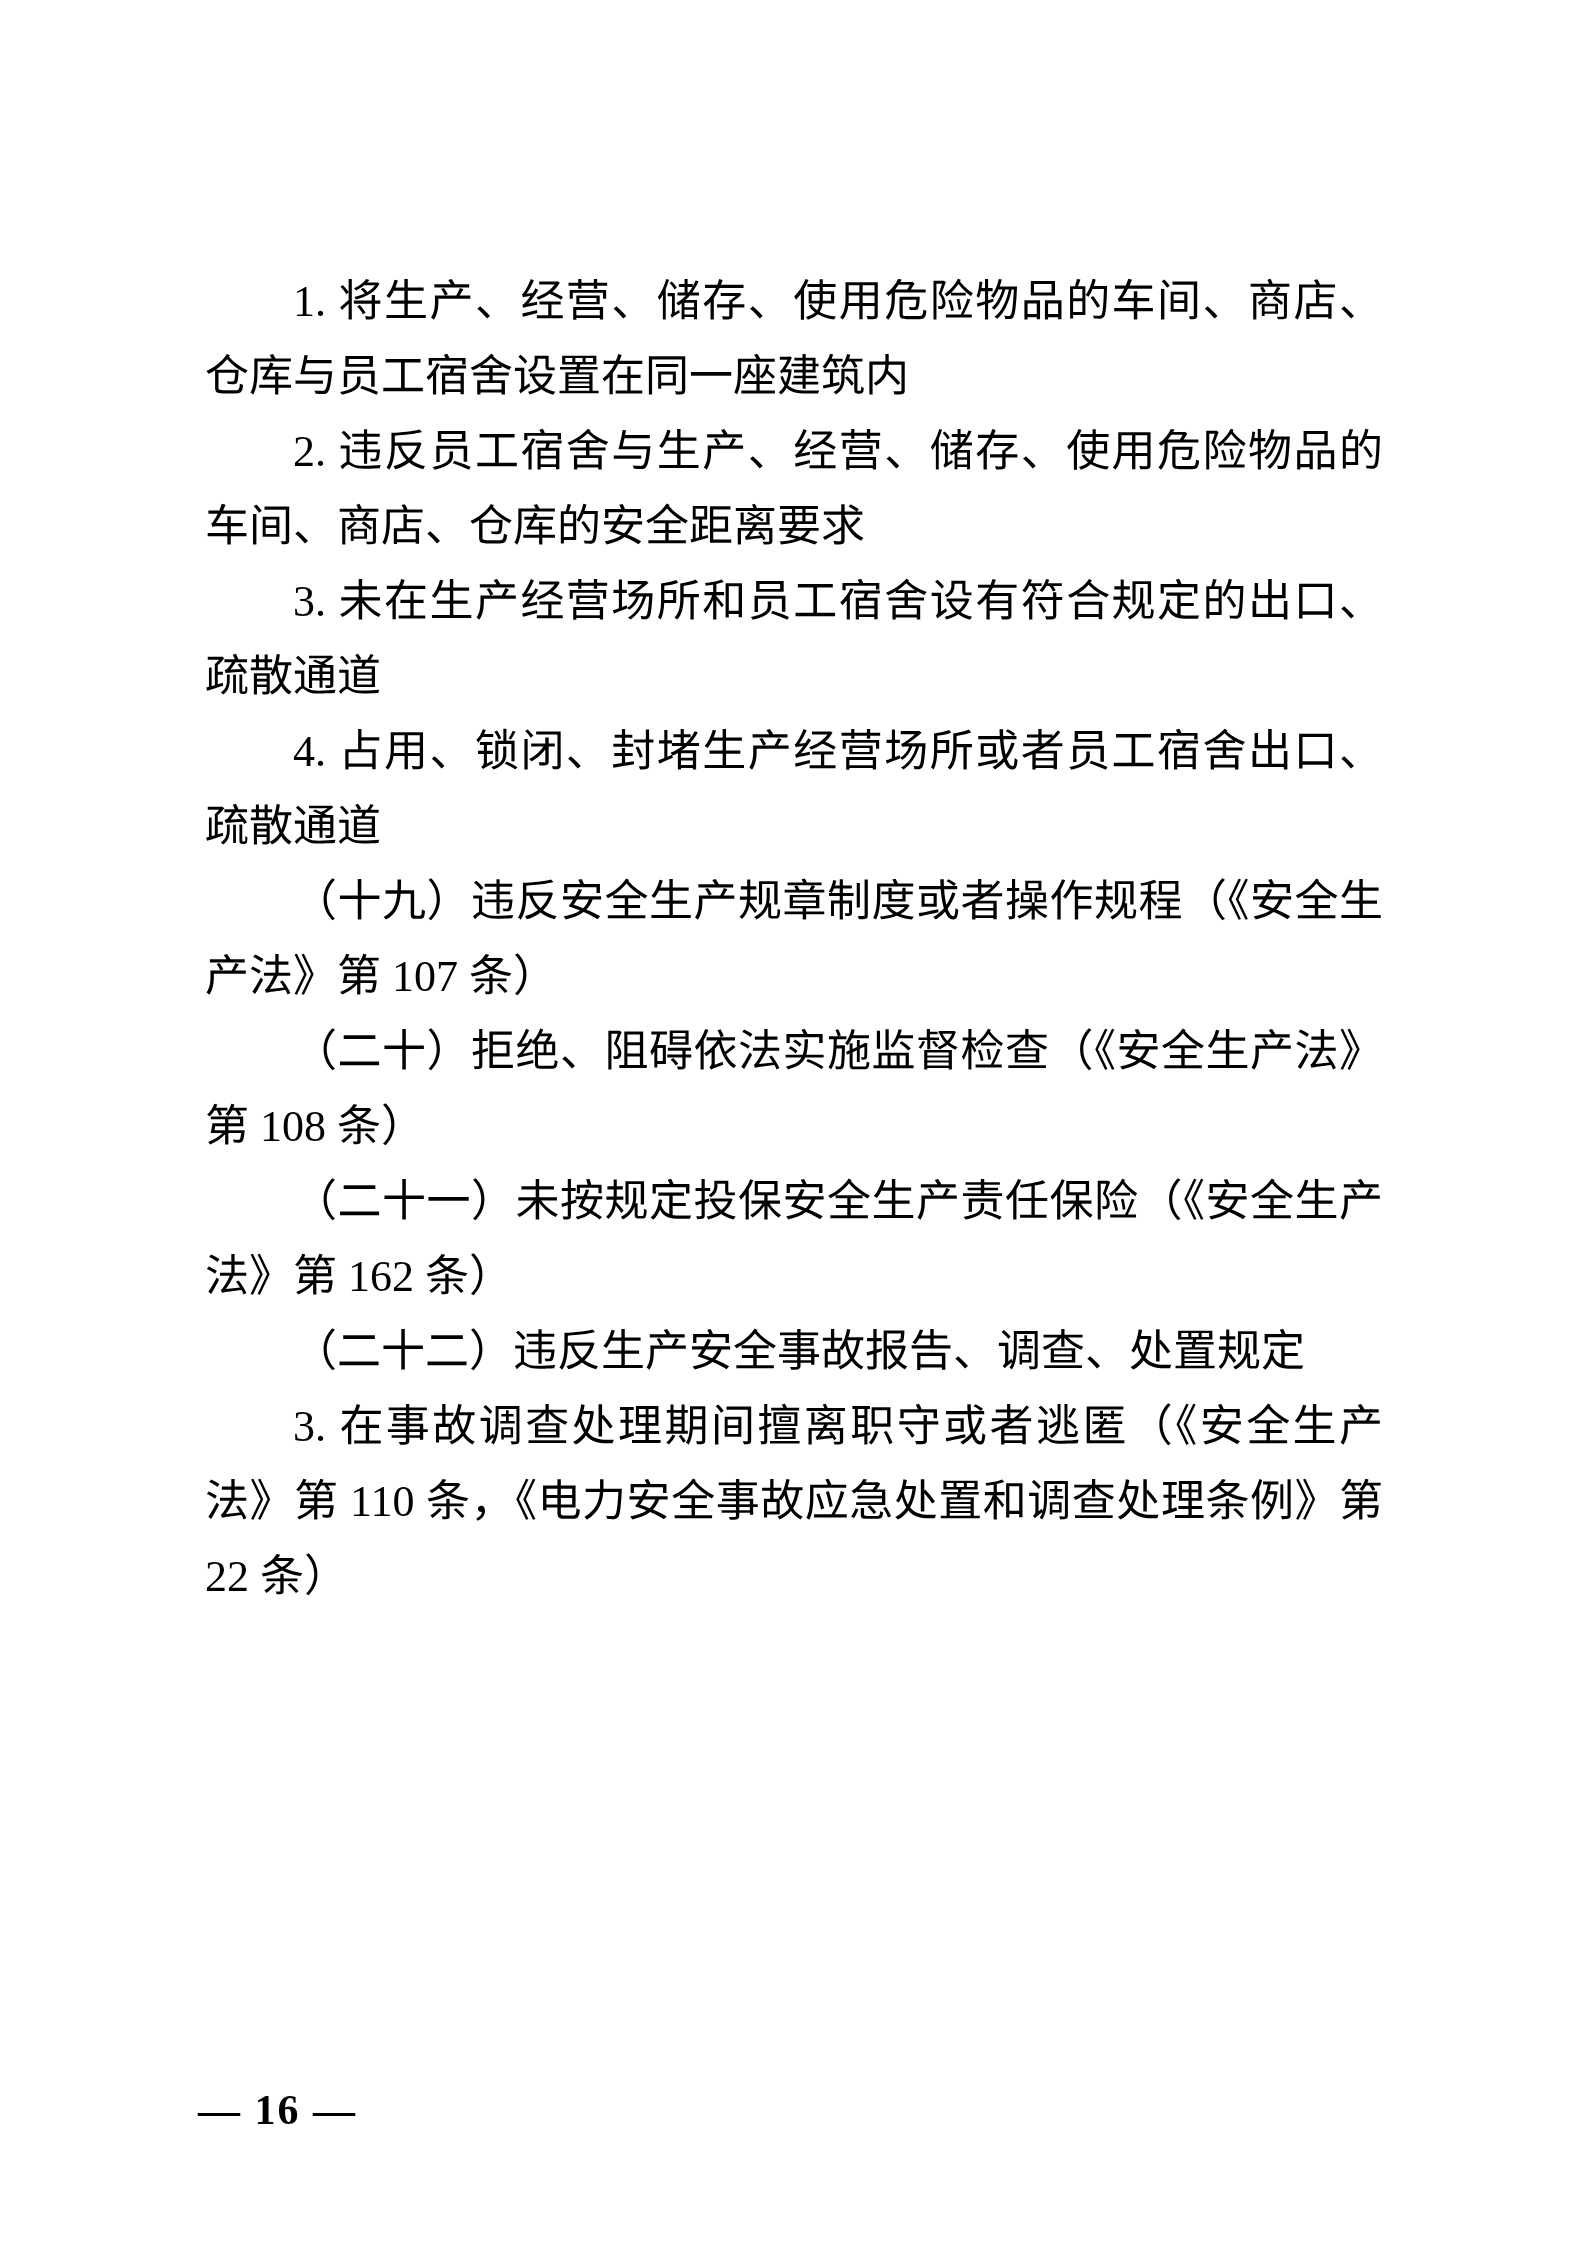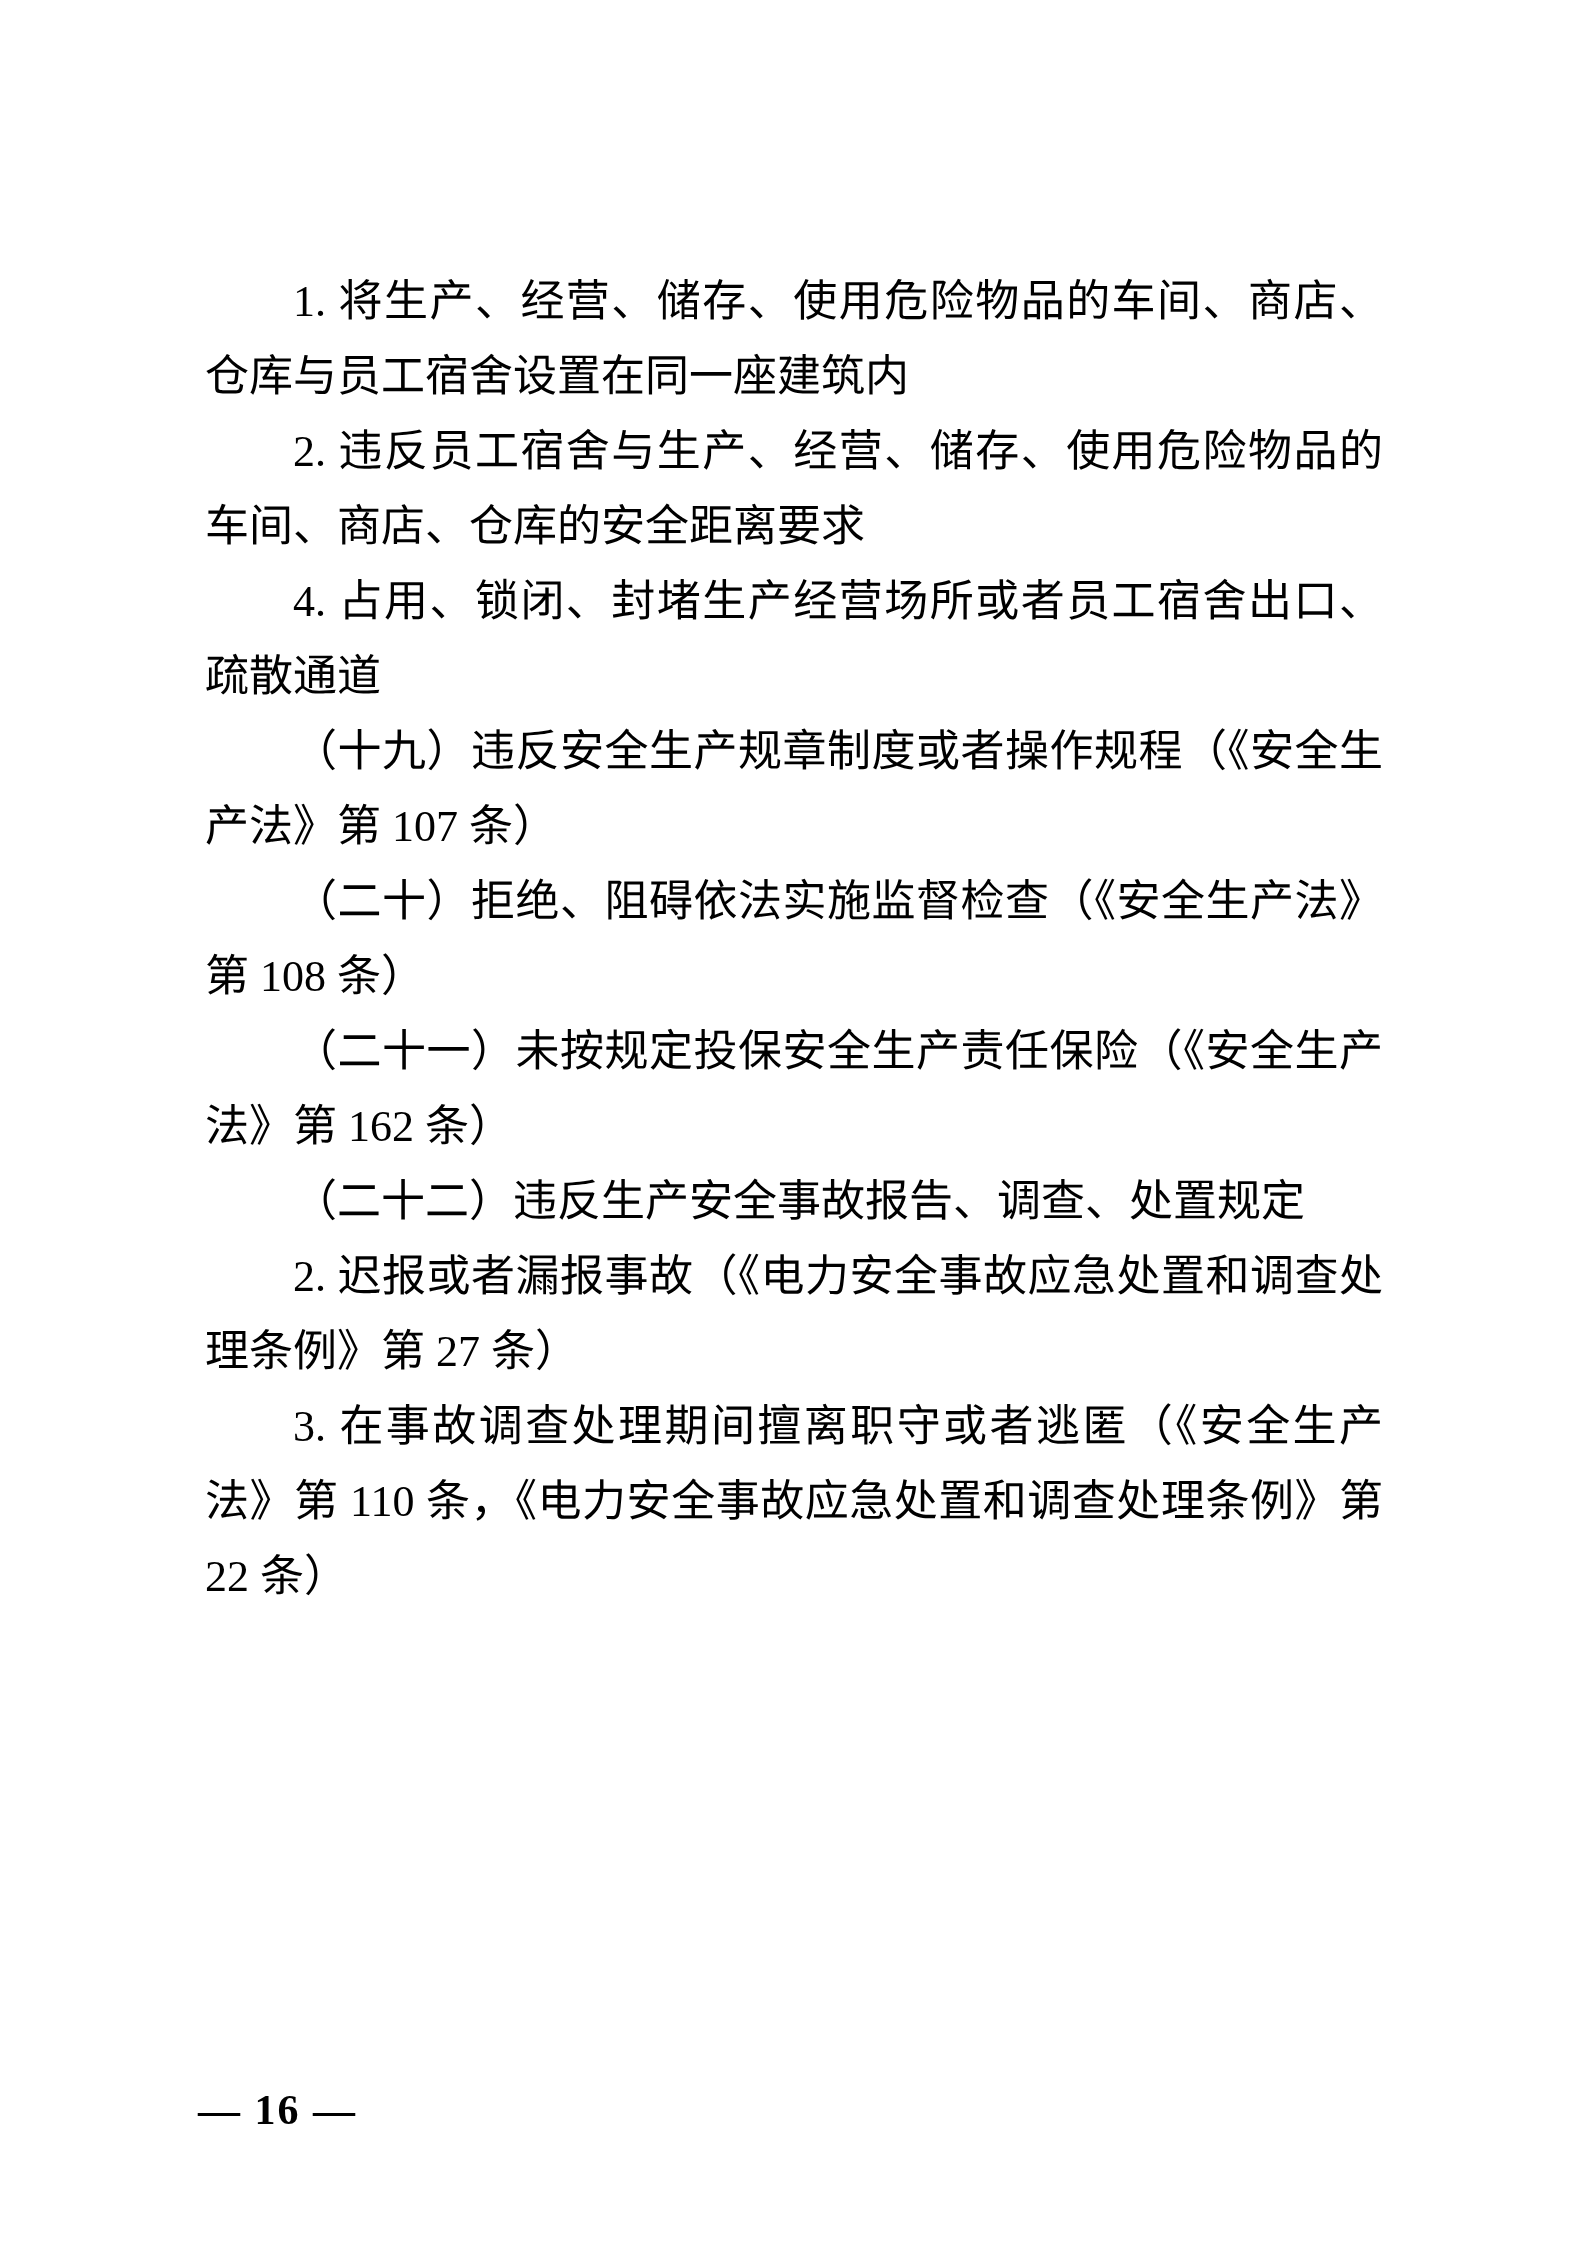--- a/index.html
+++ b/index.html
@@ -51,24 +51,24 @@
     }
   </style>
 </head>
 <body>
 
 <main class="doc-page">
 
   <section class="text-block">
     <p>1. 将生产、经营、储存、使用危险物品的车间、商店、仓库与员工宿舍设置在同一座建筑内</p>
     <p>2. 违反员工宿舍与生产、经营、储存、使用危险物品的车间、商店、仓库的安全距离要求</p>
+    <p>3. 未在生产经营场所和员工宿舍设有符合规定的出口、疏散通道</p>
     <p>4. 占用、锁闭、封堵生产经营场所或者员工宿舍出口、疏散通道</p>
     <p>（十九）违反安全生产规章制度或者操作规程（《安全生产法》第 107 条）</p>
     <p>（二十）拒绝、阻碍依法实施监督检查（《安全生产法》第 108 条）</p>
     <p>（二十一）未按规定投保安全生产责任保险（《安全生产法》第 162 条）</p>
     <p>（二十二）违反生产安全事故报告、调查、处置规定</p>
-    <p>2. 迟报或者漏报事故（《电力安全事故应急处置和调查处理条例》第 27 条）</p>
     <p>3. 在事故调查处理期间擅离职守或者逃匿（《安全生产法》第 110 条，《电力安全事故应急处置和调查处理条例》第 22 条）</p>
   </section>
 
   <div class="page-number">— 16 —</div>
 
 </main>
 
 </body></html>

